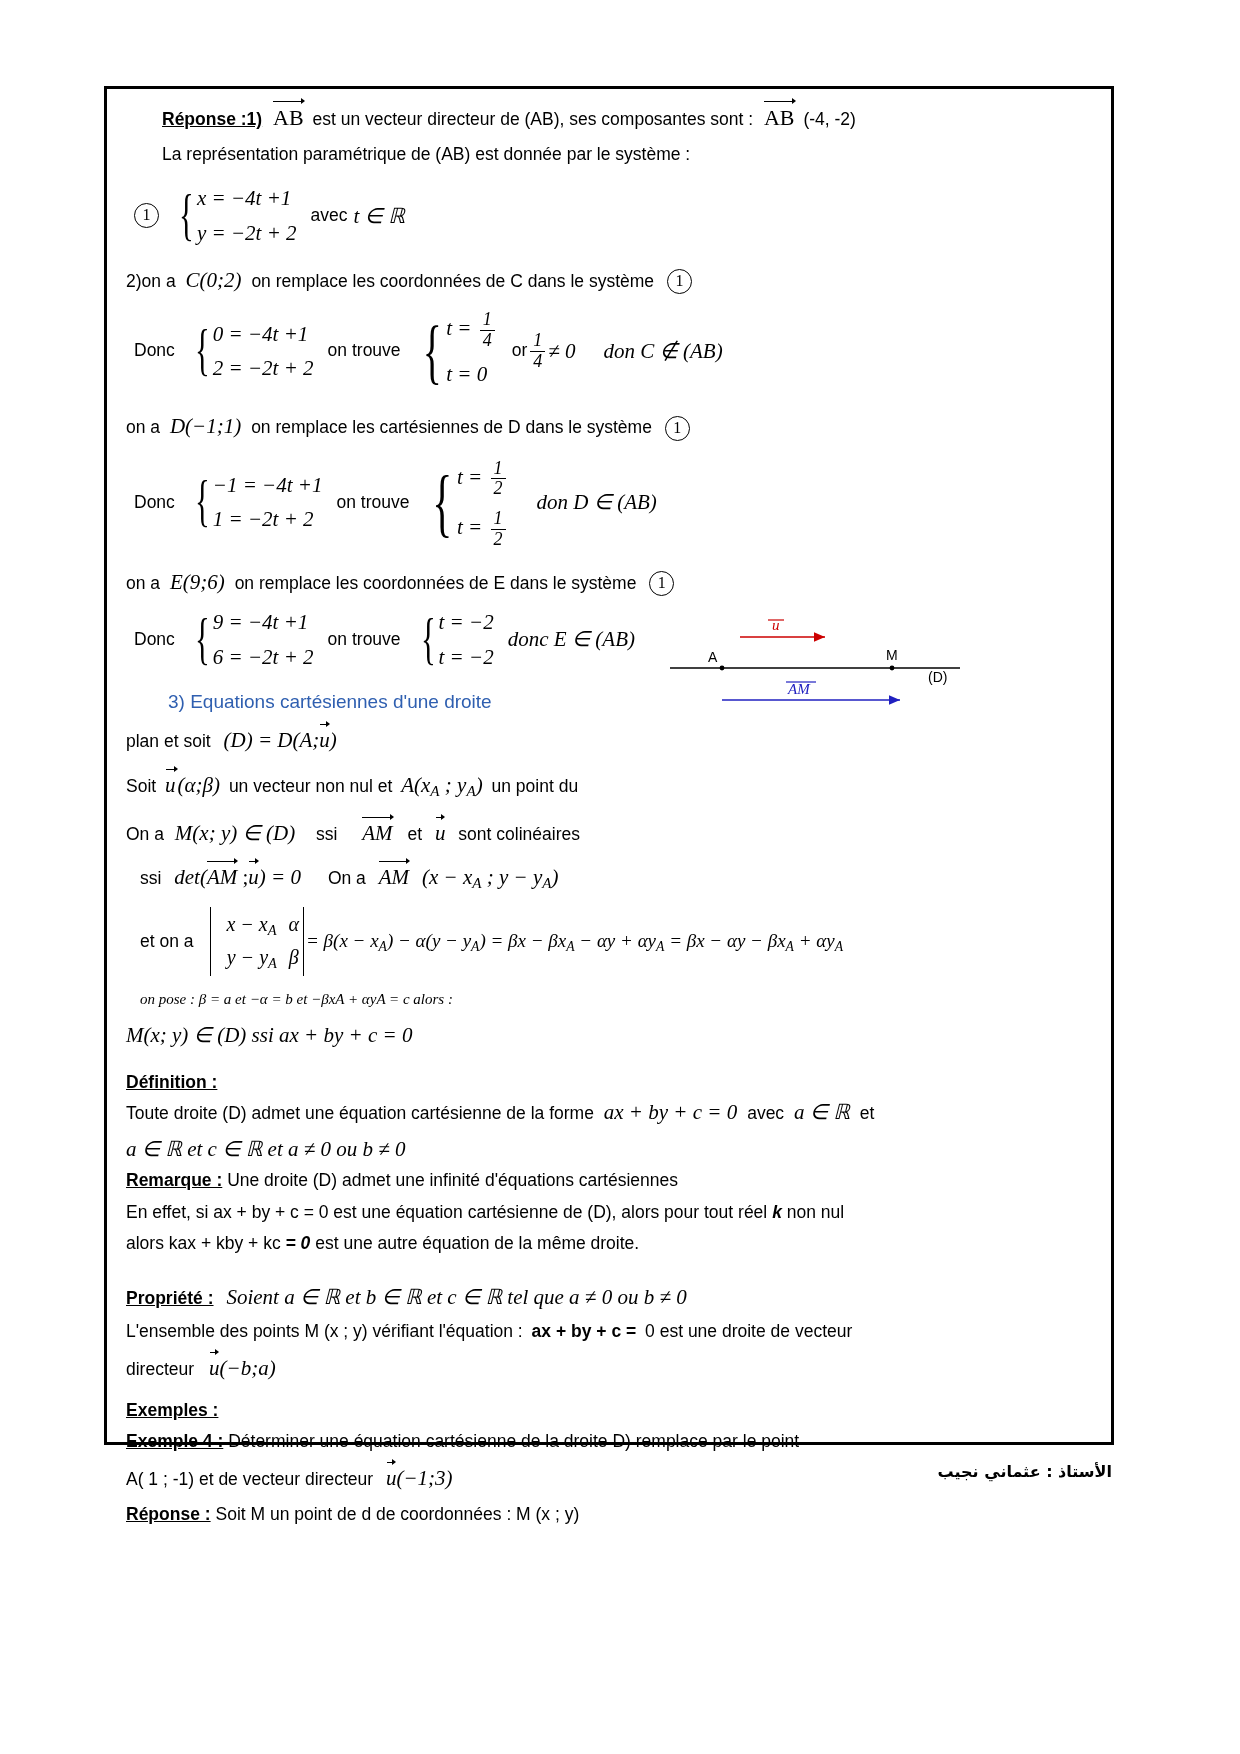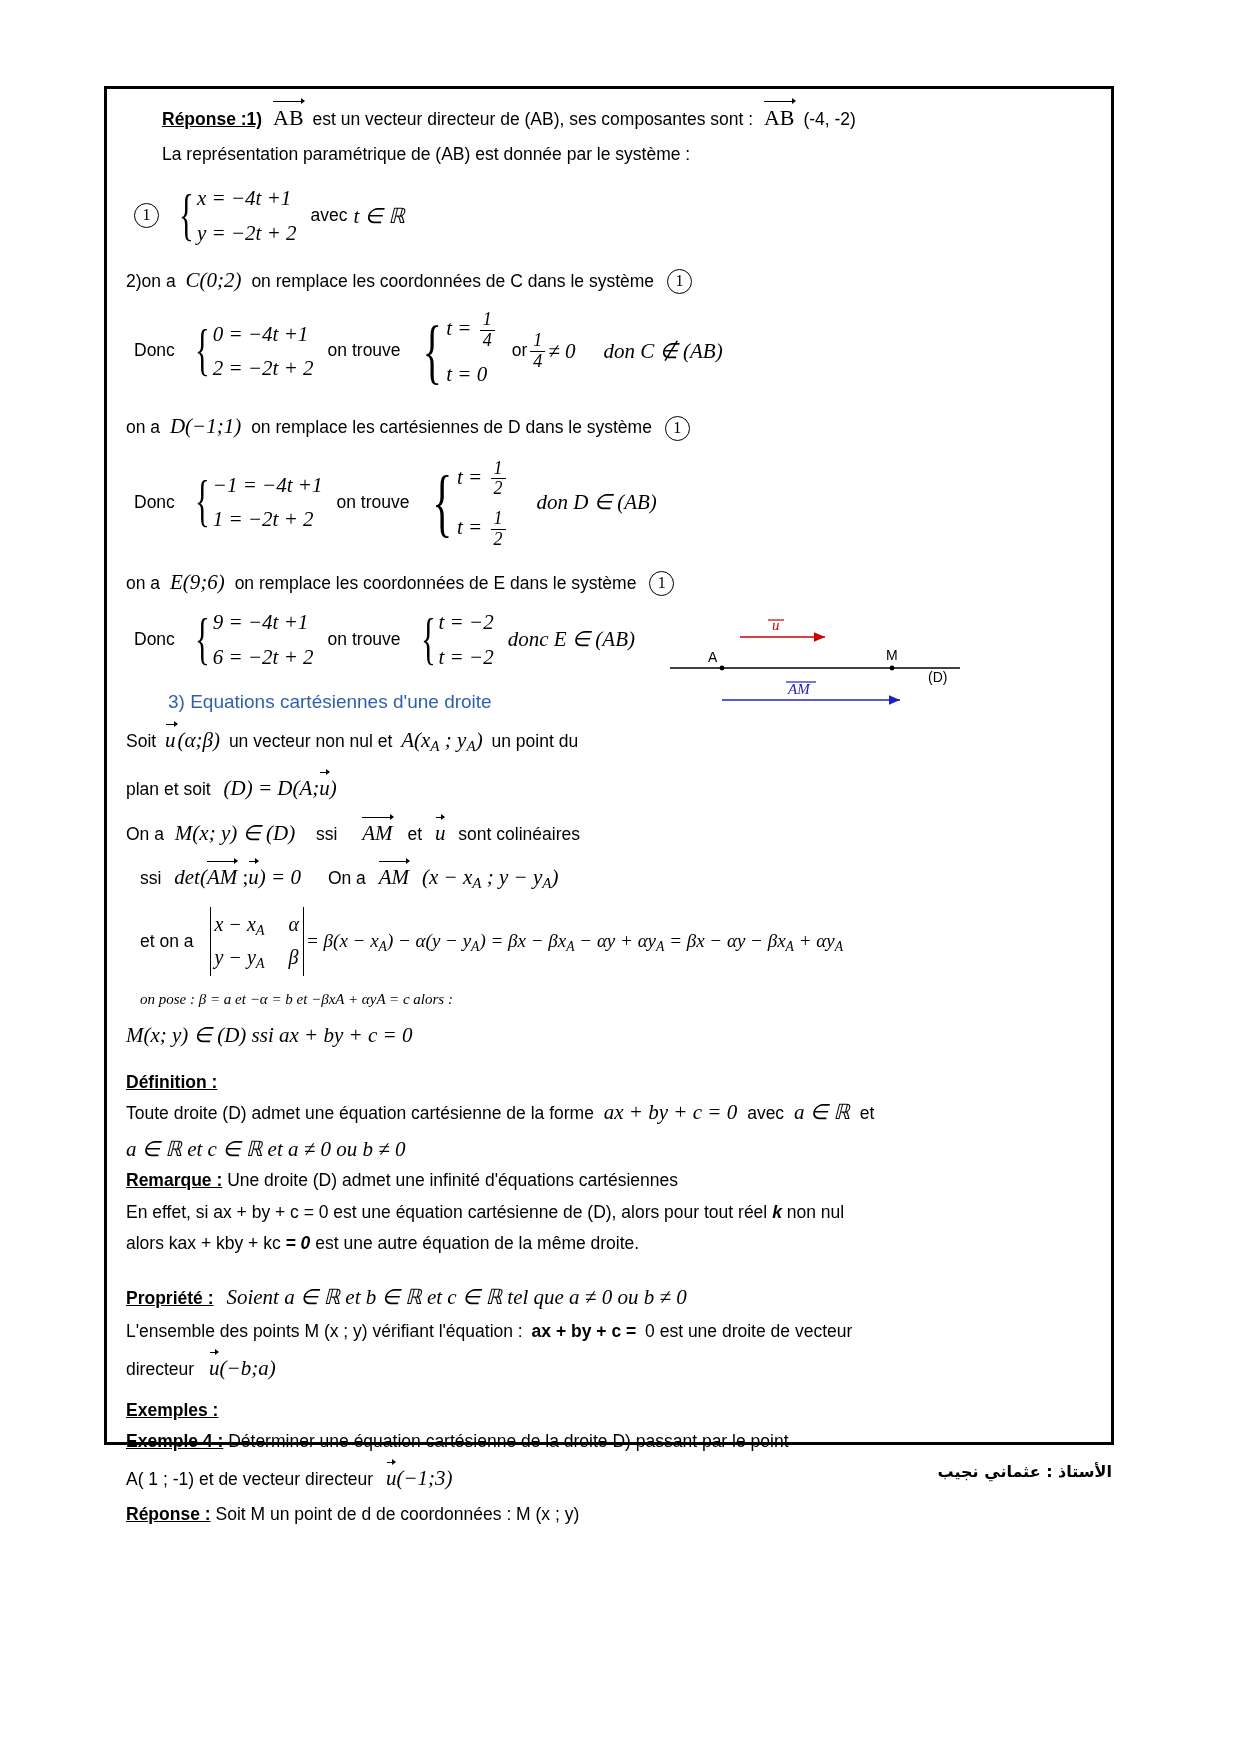--- a/index.html
+++ b/index.html
@@ -154,20 +154,21 @@
 
   
   .det {
     display: inline-flex;
     align-items: center;
     vertical-align: middle;
     border-left: 1.3px solid #000;
     border-right: 1.3px solid #000;
     padding: 2px 4px;
     margin: 0 2px;
+    text-align: center;
   }
   .detrows {
     display: inline-block;
     font-family: "Liberation Serif", serif;
     font-style: italic;
     font-size: 20px;
     line-height: 1.5;
   }
   .detrows div { white-space: nowrap; }
   .detrows .cellA { display: inline-block; min-width: 74px; }
@@ -355,30 +356,30 @@
           <div>t = −2</div>
         </span>
       </span>
       <div class="gap"></div>
       <span class="m">donc E ∈ (AB)</span>
     </div>
 
     <div class="blue-head">3)  Equations cartésiennes d'une droite</div>
 
     <div class="line" style="margin-bottom:12px;">
+      <span>plan et soit</span>
+      <span class="m" style="margin-left:8px;">(D) = D(A;<span class="vecs">u</span>)</span>
+    </div>
+
+    <div class="line" style="margin-bottom:12px;">
       <span>Soit</span>
       <span class="m" style="margin:0 4px;"><span class="vecs" style="padding-right:2px;">u</span>(α;β)</span>
       <span>un vecteur non nul et</span>
       <span class="m" style="margin:0 4px;">A(x<span class="sub">A</span> ; y<span class="sub">A</span>)</span>
       <span>un point du</span>
-    </div>
-
-    <div class="line" style="margin-bottom:12px;">
-      <span>plan et soit</span>
-      <span class="m" style="margin-left:8px;">(D) = D(A;<span class="vecs">u</span>)</span>
     </div>
 
     <div class="line" style="margin-bottom:10px;">
       <span>On a</span>
       <span class="m" style="margin:0 6px;">M(x; y) ∈ (D)</span>
       <span style="margin:0 10px;">ssi</span>
       <span class="m vec" style="margin:0 10px;">AM</span>
       <span>et</span>
       <span class="m" style="margin:0 8px;"><span class="vecs">u</span></span>
       <span>sont colinéaires</span>
@@ -453,21 +454,21 @@
     <div class="line" style="margin-bottom:14px;">
       <span>directeur</span>
       <span class="m" style="margin-left:10px;"><span class="vecs">u</span>(−b;a)</span>
     </div>
 
     <div class="line">
       <span class="b u">Exemples :</span>
     </div>
     <div class="line">
       <span class="b u">Exemple 4 :</span>
-      <span>Déterminer une équation cartésienne de la droite D) passant par le point</span>
+      <span>Déterminer une équation cartésienne de la droite D) remplace par le point</span>
     </div>
     <div class="line" style="margin-bottom:8px;">
       <span>A( 1 ; -1) et de vecteur directeur</span>
       <span class="m" style="margin-left:8px;"><span class="vecs">u</span>(−1;3)</span>
     </div>
     <div class="line">
       <span class="b u">Réponse :</span>
       <span>Soit M un point de d de coordonnées : M (x ; y)</span>
     </div>
 

